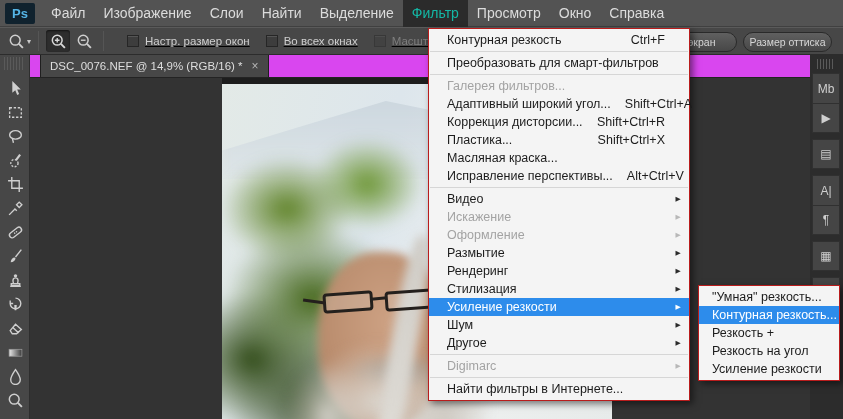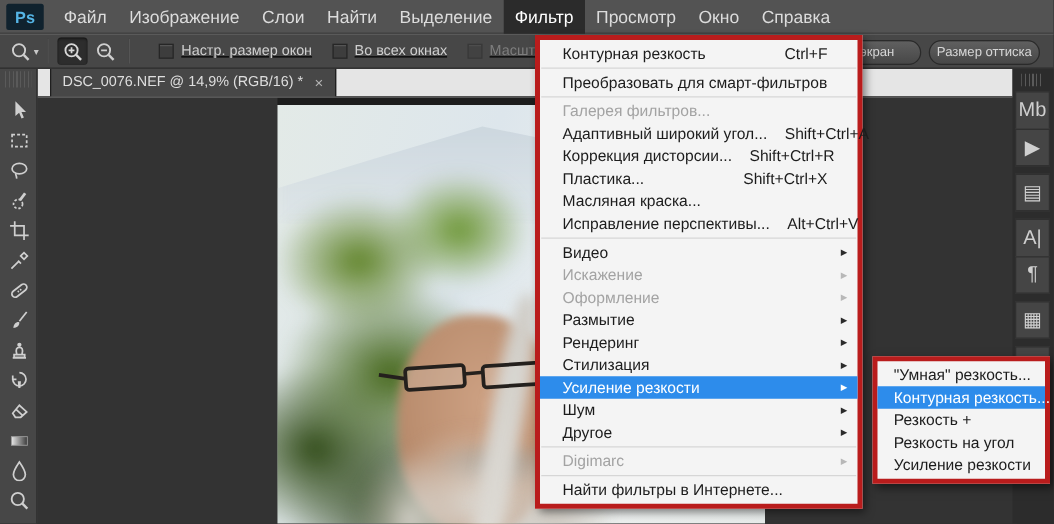--- a/index.html
+++ b/index.html
@@ -7,21 +7,21 @@
   body { font-family:"Liberation Sans", sans-serif; background:#333; }
   #stage { position:relative; width:843px; height:419px; background:#333; overflow:hidden; }
 
   
   #menubar { position:absolute; top:0; left:0; right:0; height:27px; background:#535353;
              display:flex; align-items:center; z-index:6; border-bottom:1px solid #404040;}
   .ps-logo { width:30px; height:21px; margin:0 7px 0 5px; background:#10222e; color:#55b5e6;
              font-weight:bold; font-size:13px; display:flex; align-items:center; justify-content:center;
              border-radius:2px; }
   .menu-item { color:#dcdcdc; font-size:14px; padding:6px 9px; cursor:default; white-space:nowrap;}
-  .menu-item.active { background:#2b2b2b; color:#ffffff; }
+  .menu-item.active { background:#2b2b2b; color:#14b8a6; }
 
   
   #optionsbar { position:absolute; top:27px; left:0; right:0; height:28px; background:#474747;
                 border-top:1px solid #5a5a5a; border-bottom:1px solid #2c2c2c;
                 display:flex; align-items:center; z-index:4; }
   .ob-toolicon { display:flex; align-items:center; margin-left:8px; }
   .ob-caret { color:#c8c8c8; font-size:8px; margin-left:2px; }
   .ob-sep { width:1px; height:20px; background:#333; border-right:1px solid #555; margin:0 7px; }
   .ob-zoombtn { width:24px; height:22px; display:flex; align-items:center; justify-content:center;
                 border-radius:3px; }
@@ -30,41 +30,41 @@
   .ob-check .cb { width:12px; height:12px; background:#3d3d3d; border:1px solid #262626;
                   box-shadow:inset 0 1px 0 #555; margin-right:6px; }
   .ob-check .cb-label { color:#cfcfcf; font-size:11.5px; white-space:nowrap; }
   .ob-check.disabled .cb { opacity:.45; }
   .ob-check.disabled .cb-label { color:#7e7e7e; }
   .ob-btn { position:absolute; top:4px; height:20px; background:linear-gradient(#606060,#474747);
             border:1px solid #2a2a2a; border-radius:10px; color:#d6d6d6; font-size:10.5px;
             display:flex; align-items:center; justify-content:center; white-space:nowrap; }
 
   
-  #tabbar { position:absolute; top:55px; left:30px; right:33px; height:23px; background:#e5e5e5;
+  #tabbar { position:absolute; top:55px; left:30px; right:33px; height:23px; background:#d946ef;
             border-bottom:1px solid #232323; display:flex; align-items:flex-end; z-index:2;}
   #doc-tab { margin-left:10px; height:23px; background:#474747; display:flex; align-items:center;
              padding:0 9px; font-size:11.5px; color:#dedede; border-right:1px solid #1f1f1f;
              border-left:1px solid #1f1f1f; white-space:nowrap;}
   #doc-tab .tab-close { margin-left:9px; color:#b5b5b5; font-size:12px; }
 
   
   #toolbox { position:absolute; left:0; top:55px; bottom:0; width:30px; background:#474747;
              border-right:1px solid #2e2e2e; z-index:3; }
   #toolbox .grip { height:13px; background:repeating-linear-gradient(90deg,#5a5a5a 0 1px,transparent 1px 3px);
                    margin:2px 4px 6px 4px; }
   .tool { width:30px; height:24px; display:flex; align-items:center; justify-content:center; }
 
   
   #rightstrip { position:absolute; right:0; top:55px; bottom:0; width:33px; background:#2c2c2c; z-index:3; }
   #rightstrip .col { position:absolute; left:2px; top:4px; width:28px; }
   #rightstrip .grip { height:10px; background:repeating-linear-gradient(90deg,#5a5a5a 0 1px,transparent 1px 3px);
                       margin:0 5px 4px 5px; }
   .rp-icon { width:28px; height:30px; background:#454545; border:1px solid #303030; border-bottom:none;
-             display:flex; align-items:center; justify-content:center; color:#cfcfcf; font-size:16px; }
+             display:flex; align-items:center; justify-content:center; color:#cfcfcf; font-size:12px; }
   .rp-icon.last { border-bottom:1px solid #303030; }
   .rp-gap { height:6px; }
 
   
   #canvas-topstrip { position:absolute; left:222px; top:78px; width:390px; height:6px; background:#1d1d1d; z-index:1;}
   #photo { position:absolute; left:222px; top:84px; width:390px; height:335px; overflow:hidden; z-index:1;
            background:linear-gradient(105deg,#e3eae7 0%,#dde6ec 38%,#edf0ef 70%,#e7ebea 100%); }
   .mountain { position:absolute; top:0; left:0; width:100%; height:95px; opacity:.55; filter:blur(4px);
               background:linear-gradient(#b9c6d1,#dce3e8);
               clip-path:polygon(0 70%,20% 45%,42% 18%,66% 38%,85% 15%,100% 28%,100% 100%,0 100%); }
@@ -94,21 +94,21 @@
   .beard { position:absolute; left:35px; top:248px; width:230px; height:130px; filter:blur(6px);
            background:
              radial-gradient(95px 85px at 120px 70px,#dad6cf 0%,rgba(218,214,207,0) 72%),
              radial-gradient(75px 95px at 185px 85px,#cfcac2 0%,rgba(207,202,194,0) 70%),
              radial-gradient(60px 80px at 70px 85px,#d5d1ca 0%,rgba(213,209,202,0) 70%); }
   .hair-strand { position:absolute; left:168px; top:150px; width:26px; height:230px; filter:blur(5px);
                  transform:rotate(10deg); border-radius:40%;
                  background:linear-gradient(#cfccc6,#e0ddd7); }
 
   
-  .menu-panel { position:absolute; background:#f4f4f4; border:4px solid #b91c1c;
+  .menu-panel { position:absolute; background:#f4f4f4; border:1px solid #b91c1c;
                 box-shadow:3px 3px 7px rgba(0,0,0,.5); padding:2px 0; z-index:10; }
   #filter-menu { left:428px; top:28px; width:262px; }
   #sharpen-submenu { left:698px; top:285px; width:142px; z-index:11; }
   .fm-item { height:18px; display:flex; align-items:center; position:relative;
              font-size:12.5px; color:#1c1c1c; padding-left:18px; padding-right:24px; white-space:nowrap;}
   #sharpen-submenu .fm-item { padding-left:13px; padding-right:10px; }
   .fm-label { flex:1; }
   .fm-shortcut { margin-left:14px; }
   .fm-item.disabled { color:#a3a3a3; }
   .fm-item.highlighted { background:#2d8ceb; color:#ffffff; }

